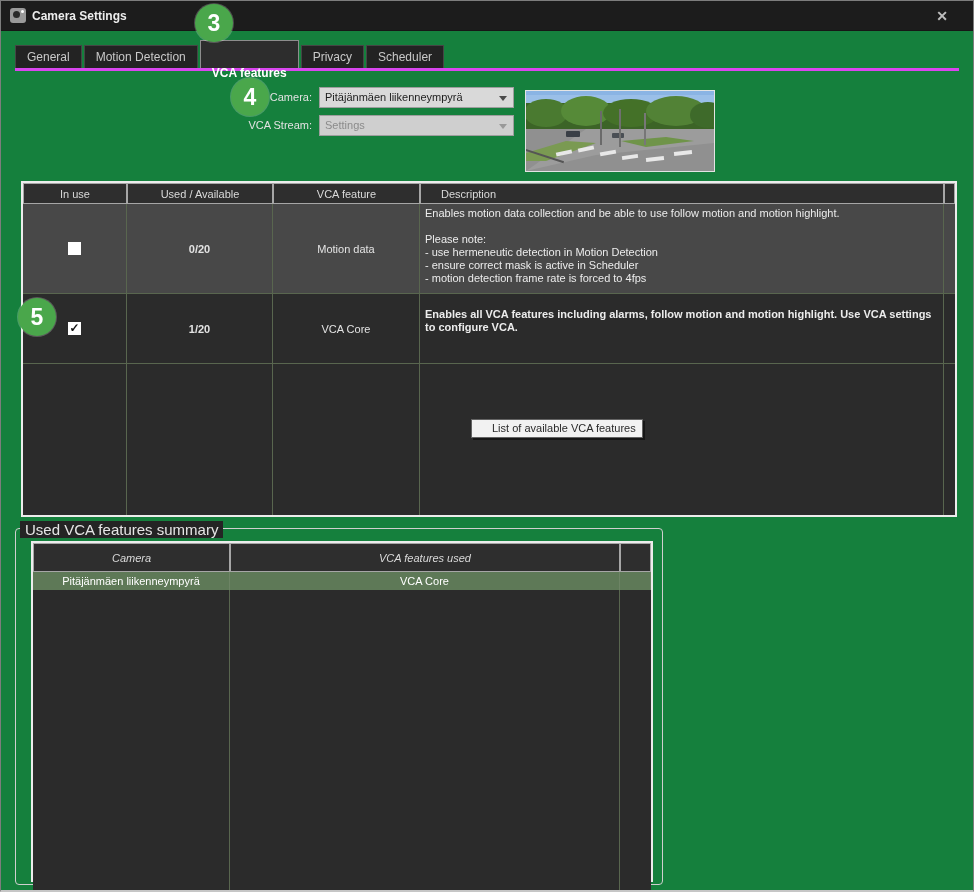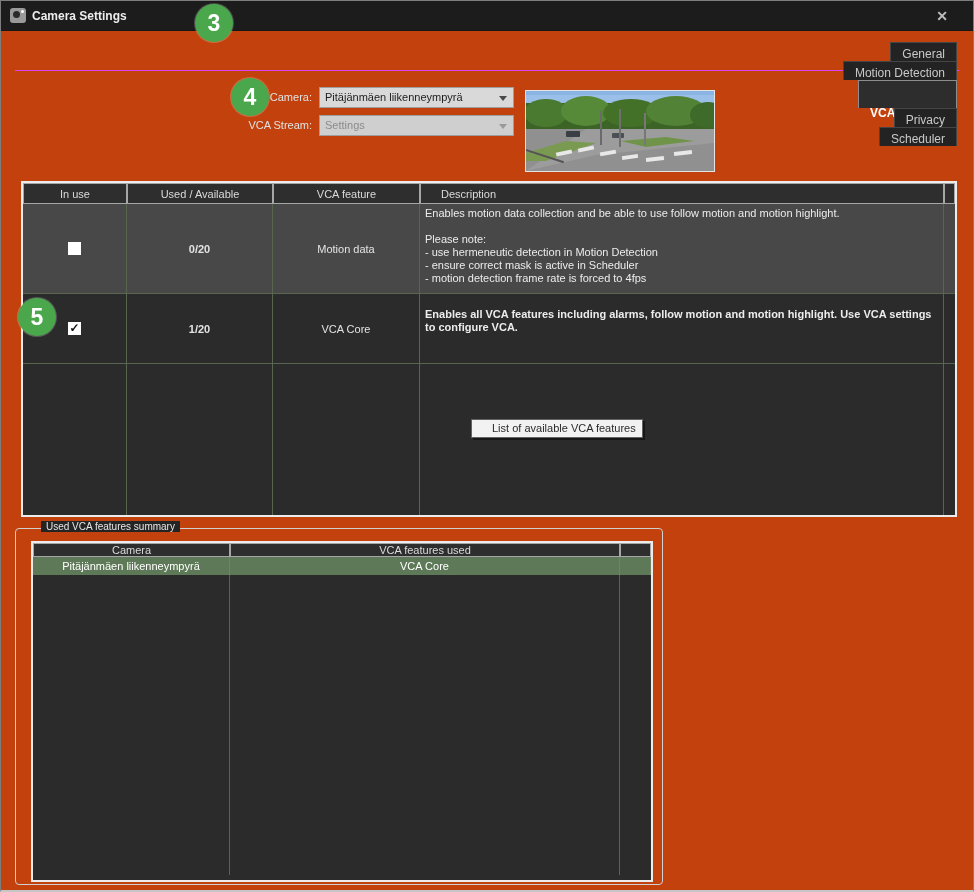--- a/index.html
+++ b/index.html
@@ -1,35 +1,35 @@
 <!DOCTYPE html>
 <html><head>
 <meta charset="utf-8">
 <style>
   html,body{margin:0;padding:0;background:#111;}
   *{box-sizing:border-box;font-family:"Liberation Sans",sans-serif;}
-  .dialog{position:relative;width:974px;height:892px;background:#c2410c;overflow:hidden;
+  .dialog{position:relative;width:974px;height:892px;background:#15803d;overflow:hidden;
     border:1px solid #7d7d7d;border-bottom:2px solid #c6c6c6;}
   
   .titlebar{position:absolute;top:0;left:0;right:0;height:30px;background:#1c1c1c;border-bottom:1px solid #161616;}
   .app-icon{position:absolute;left:9px;top:7px;width:16px;height:15px;background:#9a9a9a;border-radius:3px;}
   .app-icon::after{content:"";position:absolute;left:3px;top:3px;width:7px;height:7px;border-radius:50%;background:#2a2a2a;}
   .app-icon::before{content:"";position:absolute;right:2px;top:2px;width:3px;height:3px;border-radius:50%;background:#fff;z-index:1;}
   .title-text{position:absolute;left:31px;top:8px;font-size:12px;font-weight:bold;color:#ededed;}
   .close-btn{position:absolute;right:22px;top:6px;width:18px;height:18px;color:#bdbdbd;font-size:14px;font-weight:bold;
     text-align:center;line-height:18px;cursor:default;}
   
   .num-circle{position:absolute;width:38px;height:38px;border-radius:50%;background:#4aa74b;
     color:#fff;font-size:23px;font-weight:bold;display:flex;align-items:center;justify-content:center;
     box-shadow:0 0 0 1px rgba(255,255,255,0.22);z-index:50;}
   .c3{left:194px;top:3px;}
   .c4{left:230px;top:77px;}
   .c5{left:17px;top:297px;}
   
-  .tabstrip{position:absolute;left:14px;top:41px;right:14px;height:29px;display:flex;align-items:flex-end;border-bottom:1px solid #d946ef;flex-direction:column;}
+  .tabstrip{position:absolute;left:14px;top:41px;right:14px;height:29px;display:flex;align-items:flex-end;border-bottom:3px solid #d946ef;}
   .tab{height:23px;padding:4px 11px 0 11px;margin-right:2px;background:#232323;border:1px solid #454545;border-bottom:none;
     font-size:12px;color:#c9c9c9;white-space:nowrap;}
   .tab.active{height:28px;padding-top:25px;background:#2d2d2d;border:1px solid #8d8d8d;border-bottom:none;
     font-weight:bold;color:#ffffff;}
   
   .form-label{position:absolute;width:112px;text-align:right;font-size:11px;color:#e2e2e2;}
   .lbl-camera{left:199px;top:90px;}
   .lbl-stream{left:199px;top:118px;}
   .selectbox{position:absolute;left:318px;width:195px;height:21px;background:#d9d9d9;border:1px solid #9e9e9e;
     font-size:11px;color:#1d1d1d;line-height:19px;padding:0 18px 0 5px;white-space:nowrap;overflow:hidden;}
@@ -57,23 +57,23 @@
   .w-inuse{width:104px;}.w-used{width:146px;}.w-feat{width:147px;}.w-desc{width:524px;}.w-gut{width:11px;}
   .bold{font-weight:bold;}
   .checkbox{width:13px;height:13px;background:#ffffff;position:relative;}
   .checkbox.checked::after{content:"✓";position:absolute;left:0;top:0;width:13px;height:13px;
     font-size:12px;font-weight:bold;color:#111;line-height:13px;text-align:center;}
   
   .tooltip{position:absolute;left:470px;top:418px;background:#f2f2f2;border:1px solid #636363;
     box-shadow:2px 2px 0 rgba(0,0,0,0.45);font-size:11px;color:#2a2a2a;padding:2px 6px 3px 20px;white-space:nowrap;z-index:40;}
   
   .groupbox{position:absolute;left:14px;top:527px;width:648px;height:357px;border:1px solid #cfcfcf;border-radius:4px;}
-  .group-label{position:absolute;left:25px;top:-8px;background:#242424;padding:0 5px;font-size:10px;color:#e6e6e6;white-space:nowrap;}
+  .group-label{position:absolute;left:4px;top:-8px;background:#242424;padding:0 5px;font-size:15px;color:#e6e6e6;white-space:nowrap;}
   .stable{position:absolute;left:30px;top:540px;width:622px;height:341px;border:2px solid #ececec;background:#2b2b2b;}
-  .shrow{height:14px;}
+  .shrow{height:29px;font-style:italic;}
   .srow{height:18px;background:#5e7957;}
   .srow .cell{border-right:1px solid #6d8465;color:#ffffff;}
   .sfill{height:300px;background:#2b2b2b;}
   .sw-cam{width:197px;}.sw-feat{width:390px;}.sw-gut{width:31px;}
 </style>
 </head>
 <body>
 
 <div class="dialog">
 

